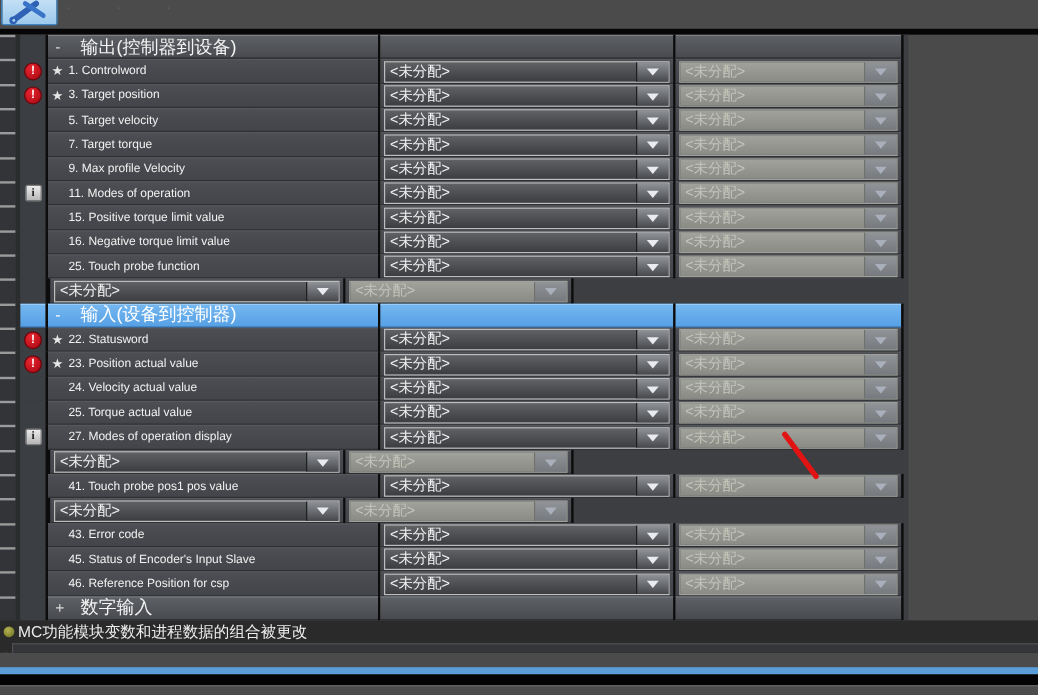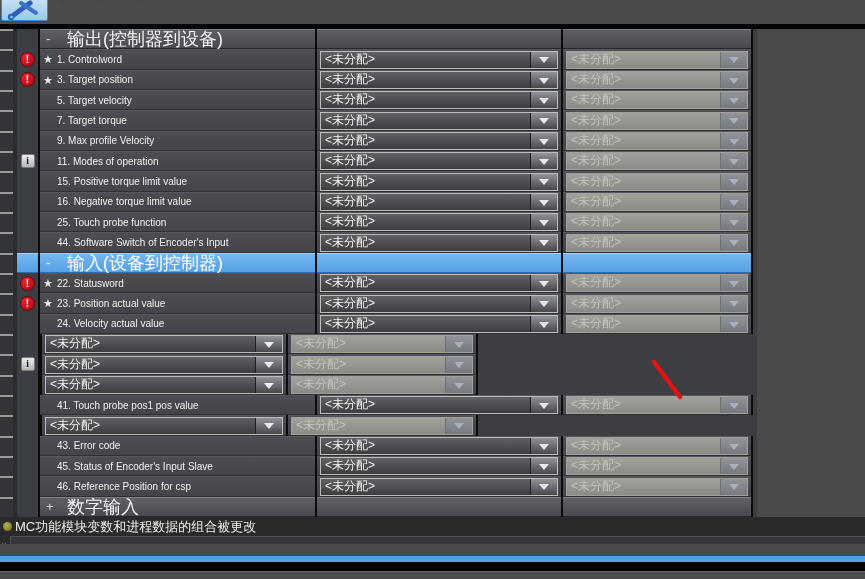--- a/index.html
+++ b/index.html
@@ -35,21 +35,21 @@
       box-shadow:inset 0 -1px 0 #2e3034, inset 0 1px 0 rgba(255,255,255,.05);}
   .g-n .name,.g-n .cb1,.g-n .cb2{
       background:linear-gradient(180deg,#5e6166,#47494e);
       box-shadow:inset 0 1px 0 #7b7e83, inset 0 -1px 0 #26282b;}
   .g-hl .icons,.g-hl .name,.g-hl .cb1,.g-hl .cb2{
       background:linear-gradient(180deg,#76b8f1,#549fe4);
       box-shadow:inset 0 1px 0 #a5d2f8, inset 0 -1px 0 #2e6da9;}
 
   
   .expand{color:#d8d8d8;font-size:13px;line-height:20px;padding-left:6px;width:14px;}
-  .glabel{color:#f4f4f4;font-size:18px;padding-left:7px;}
+  .glabel{color:#f4f4f4;font-size:15px;padding-left:7px;}
   .g-hl .glabel,.g-hl .expand{color:#ffffff;}
   .star{position:absolute;left:3px;top:50%;transform:translateY(-50%);color:#e6e6e6;font-size:11px;}
   .ilabel{color:#f1f1f1;font-size:10px;padding-left:17px;}
 
   
   .ic-alert{width:13px;height:13px;border-radius:50%;background:radial-gradient(circle at 35% 30%,#e8242f,#a50812);
             border:1px solid #6e040c;color:#fff;font-size:10px;font-weight:bold;line-height:13px;text-align:center;}
   .ic-info{width:12px;height:12px;border-radius:2px;background:linear-gradient(#ececec,#b6b6b6);
            border:1px solid #7c7c7c;color:#18181a;font-size:9.5px;font-weight:bold;line-height:12px;text-align:center;
            font-family:"Liberation Serif","DejaVu Serif",serif;}
@@ -338,23 +338,20 @@
               <div class="btn"></div>
             </div>
           </div>
           <div class="c br"></div>
         </div>
         <div class="row item">
           <div class="c tick"></div>
           <div class="c gap"></div>
           <div class="c icons"></div>
           <div class="c bl"></div>
-          <div class="c name">
-            <div class="ilabel">44. Software Switch of Encoder's Input</div>
-          </div>
           <div class="c bl"></div>
           <div class="c cb1">
             <div class="cbx">
               <div class="val">&lt;未分配&gt;</div>
               <div class="btn"></div>
             </div>
           </div>
           <div class="c bl"></div>
           <div class="c cb2">
             <div class="cbx dis">
@@ -455,20 +452,23 @@
               <div class="btn"></div>
             </div>
           </div>
           <div class="c br"></div>
         </div>
         <div class="row item">
           <div class="c tick"></div>
           <div class="c gap"></div>
           <div class="c icons"></div>
           <div class="c bl"></div>
+          <div class="c name">
+            <div class="ilabel">25. Torque actual value</div>
+          </div>
           <div class="c bl"></div>
           <div class="c cb1">
             <div class="cbx">
               <div class="val">&lt;未分配&gt;</div>
               <div class="btn"></div>
             </div>
           </div>
           <div class="c bl"></div>
           <div class="c cb2">
             <div class="cbx dis">
@@ -478,20 +478,23 @@
           </div>
           <div class="c br"></div>
         </div>
         <div class="row item">
           <div class="c tick"></div>
           <div class="c gap"></div>
           <div class="c icons">
             <div class="ic-info">i</div>
           </div>
           <div class="c bl"></div>
+          <div class="c name">
+            <div class="ilabel">27. Modes of operation display</div>
+          </div>
           <div class="c bl"></div>
           <div class="c cb1">
             <div class="cbx">
               <div class="val">&lt;未分配&gt;</div>
               <div class="btn"></div>
             </div>
           </div>
           <div class="c bl"></div>
           <div class="c cb2">
             <div class="cbx dis">

